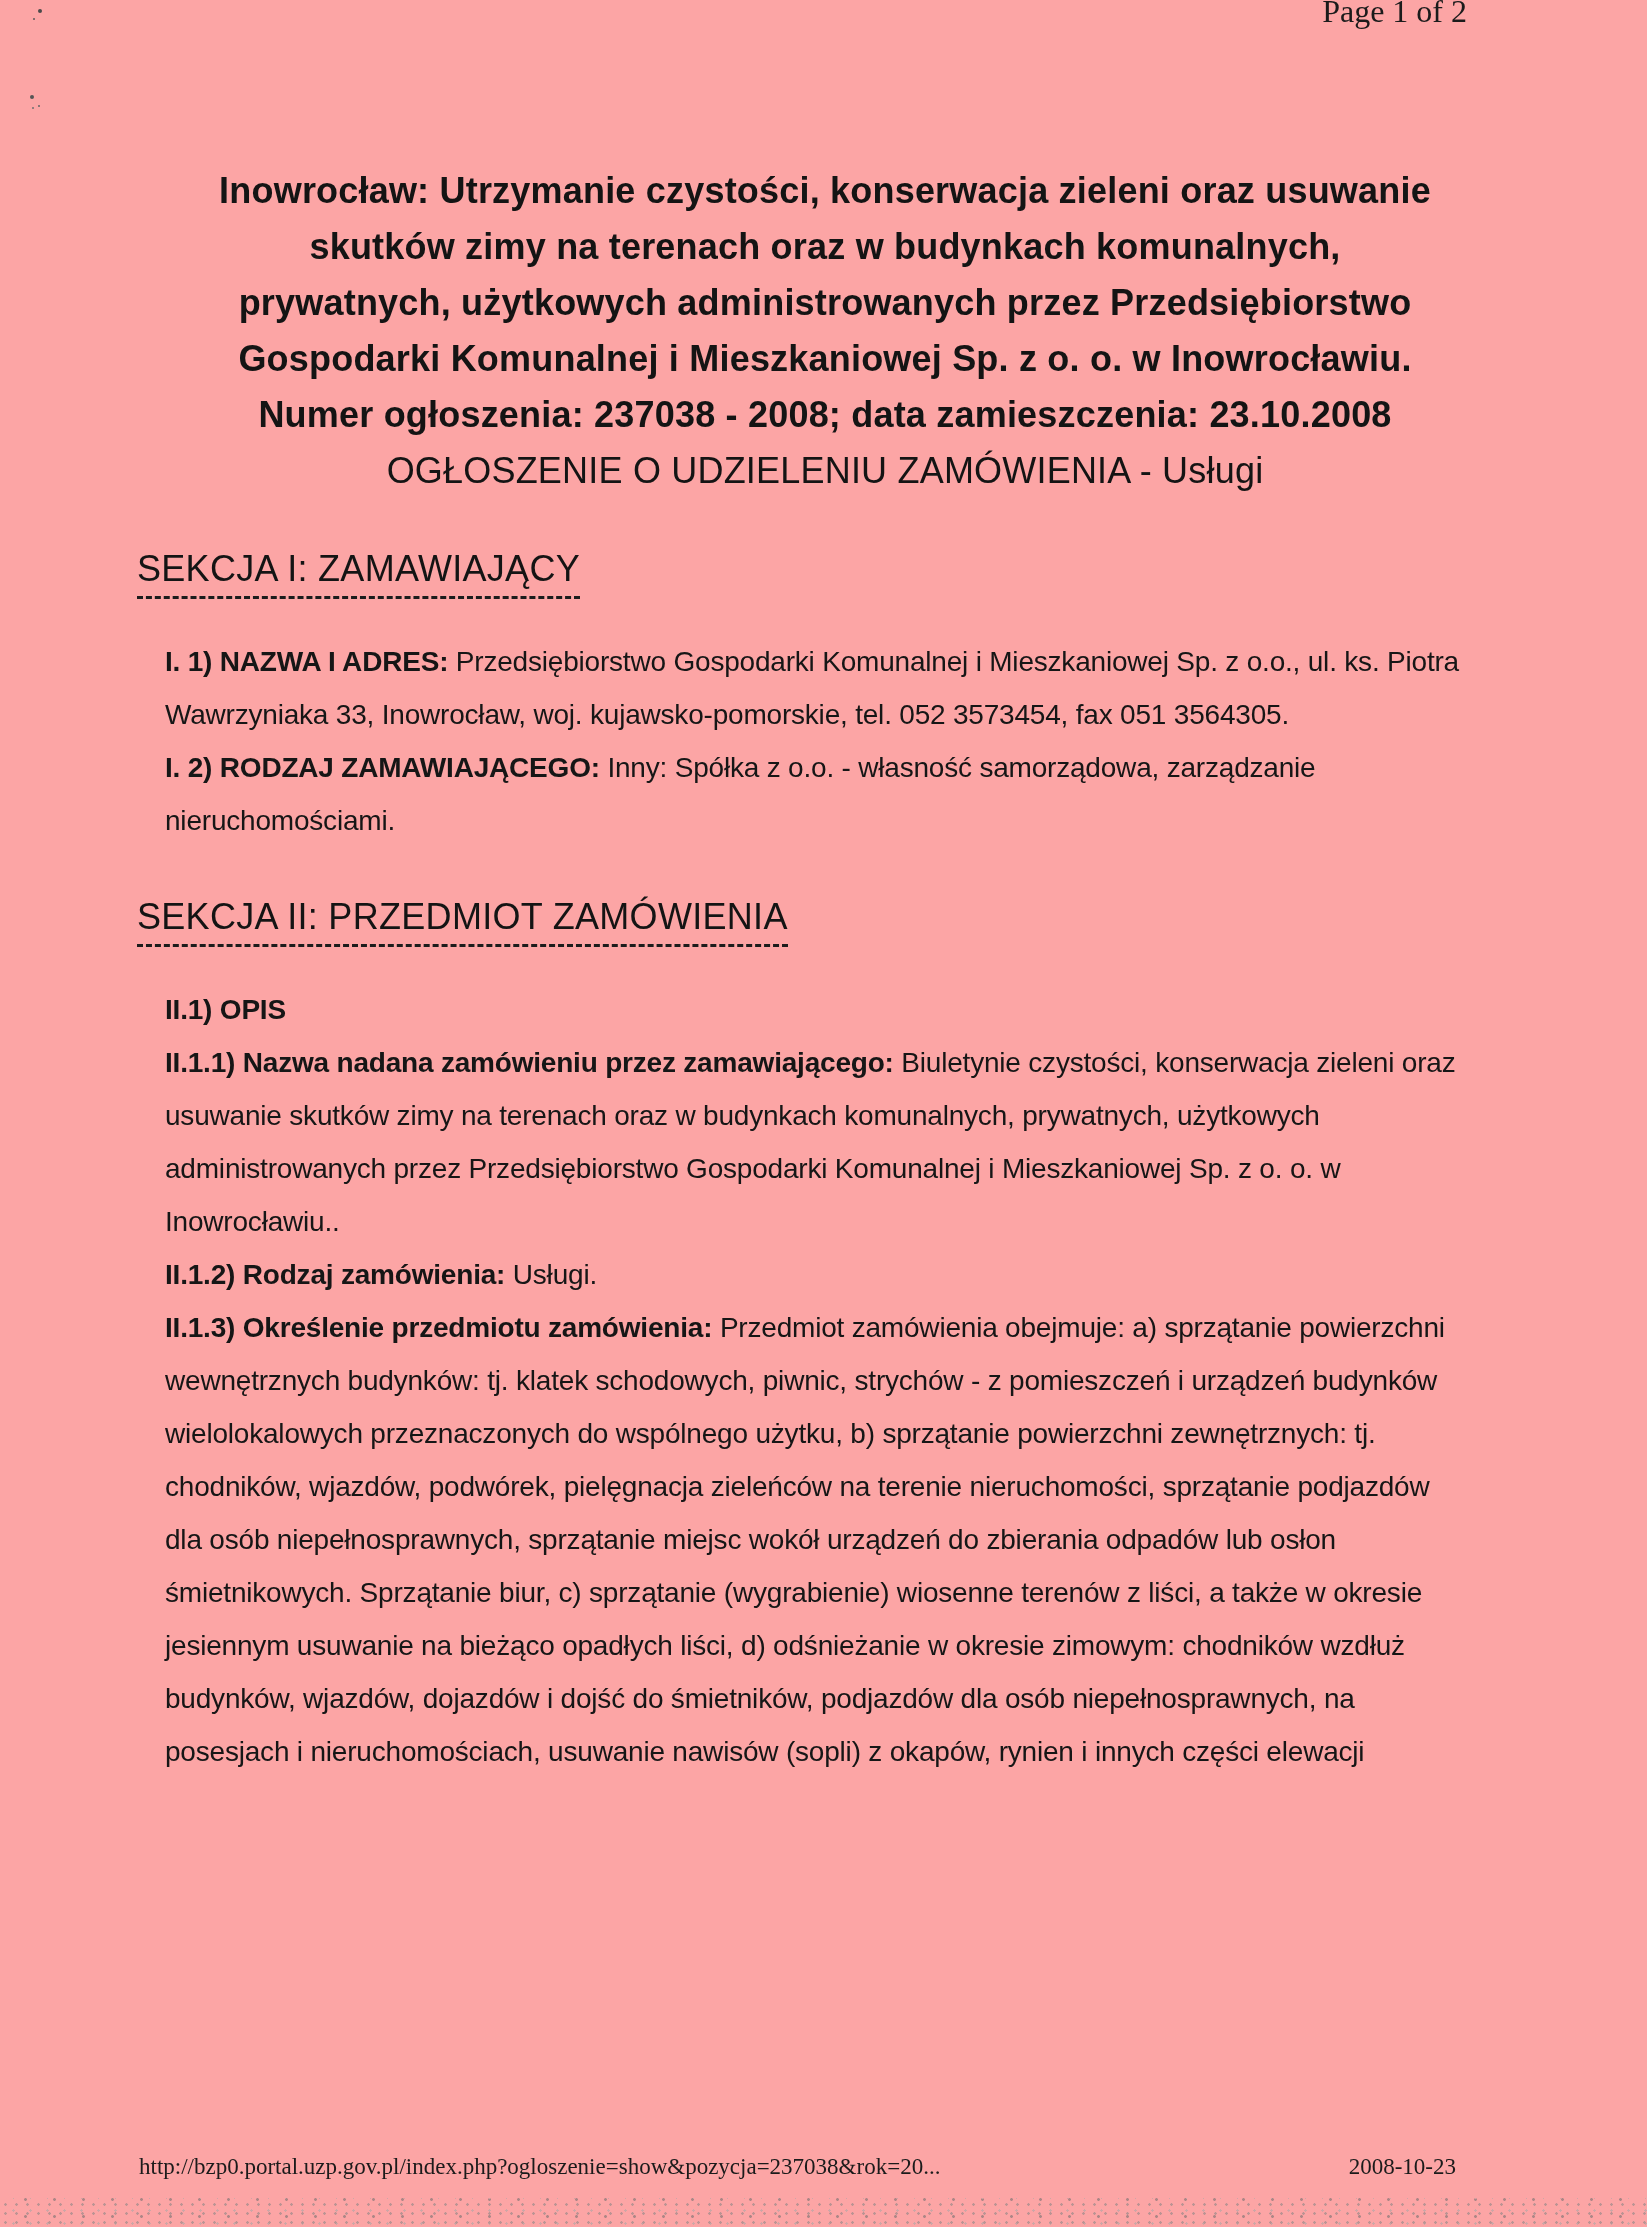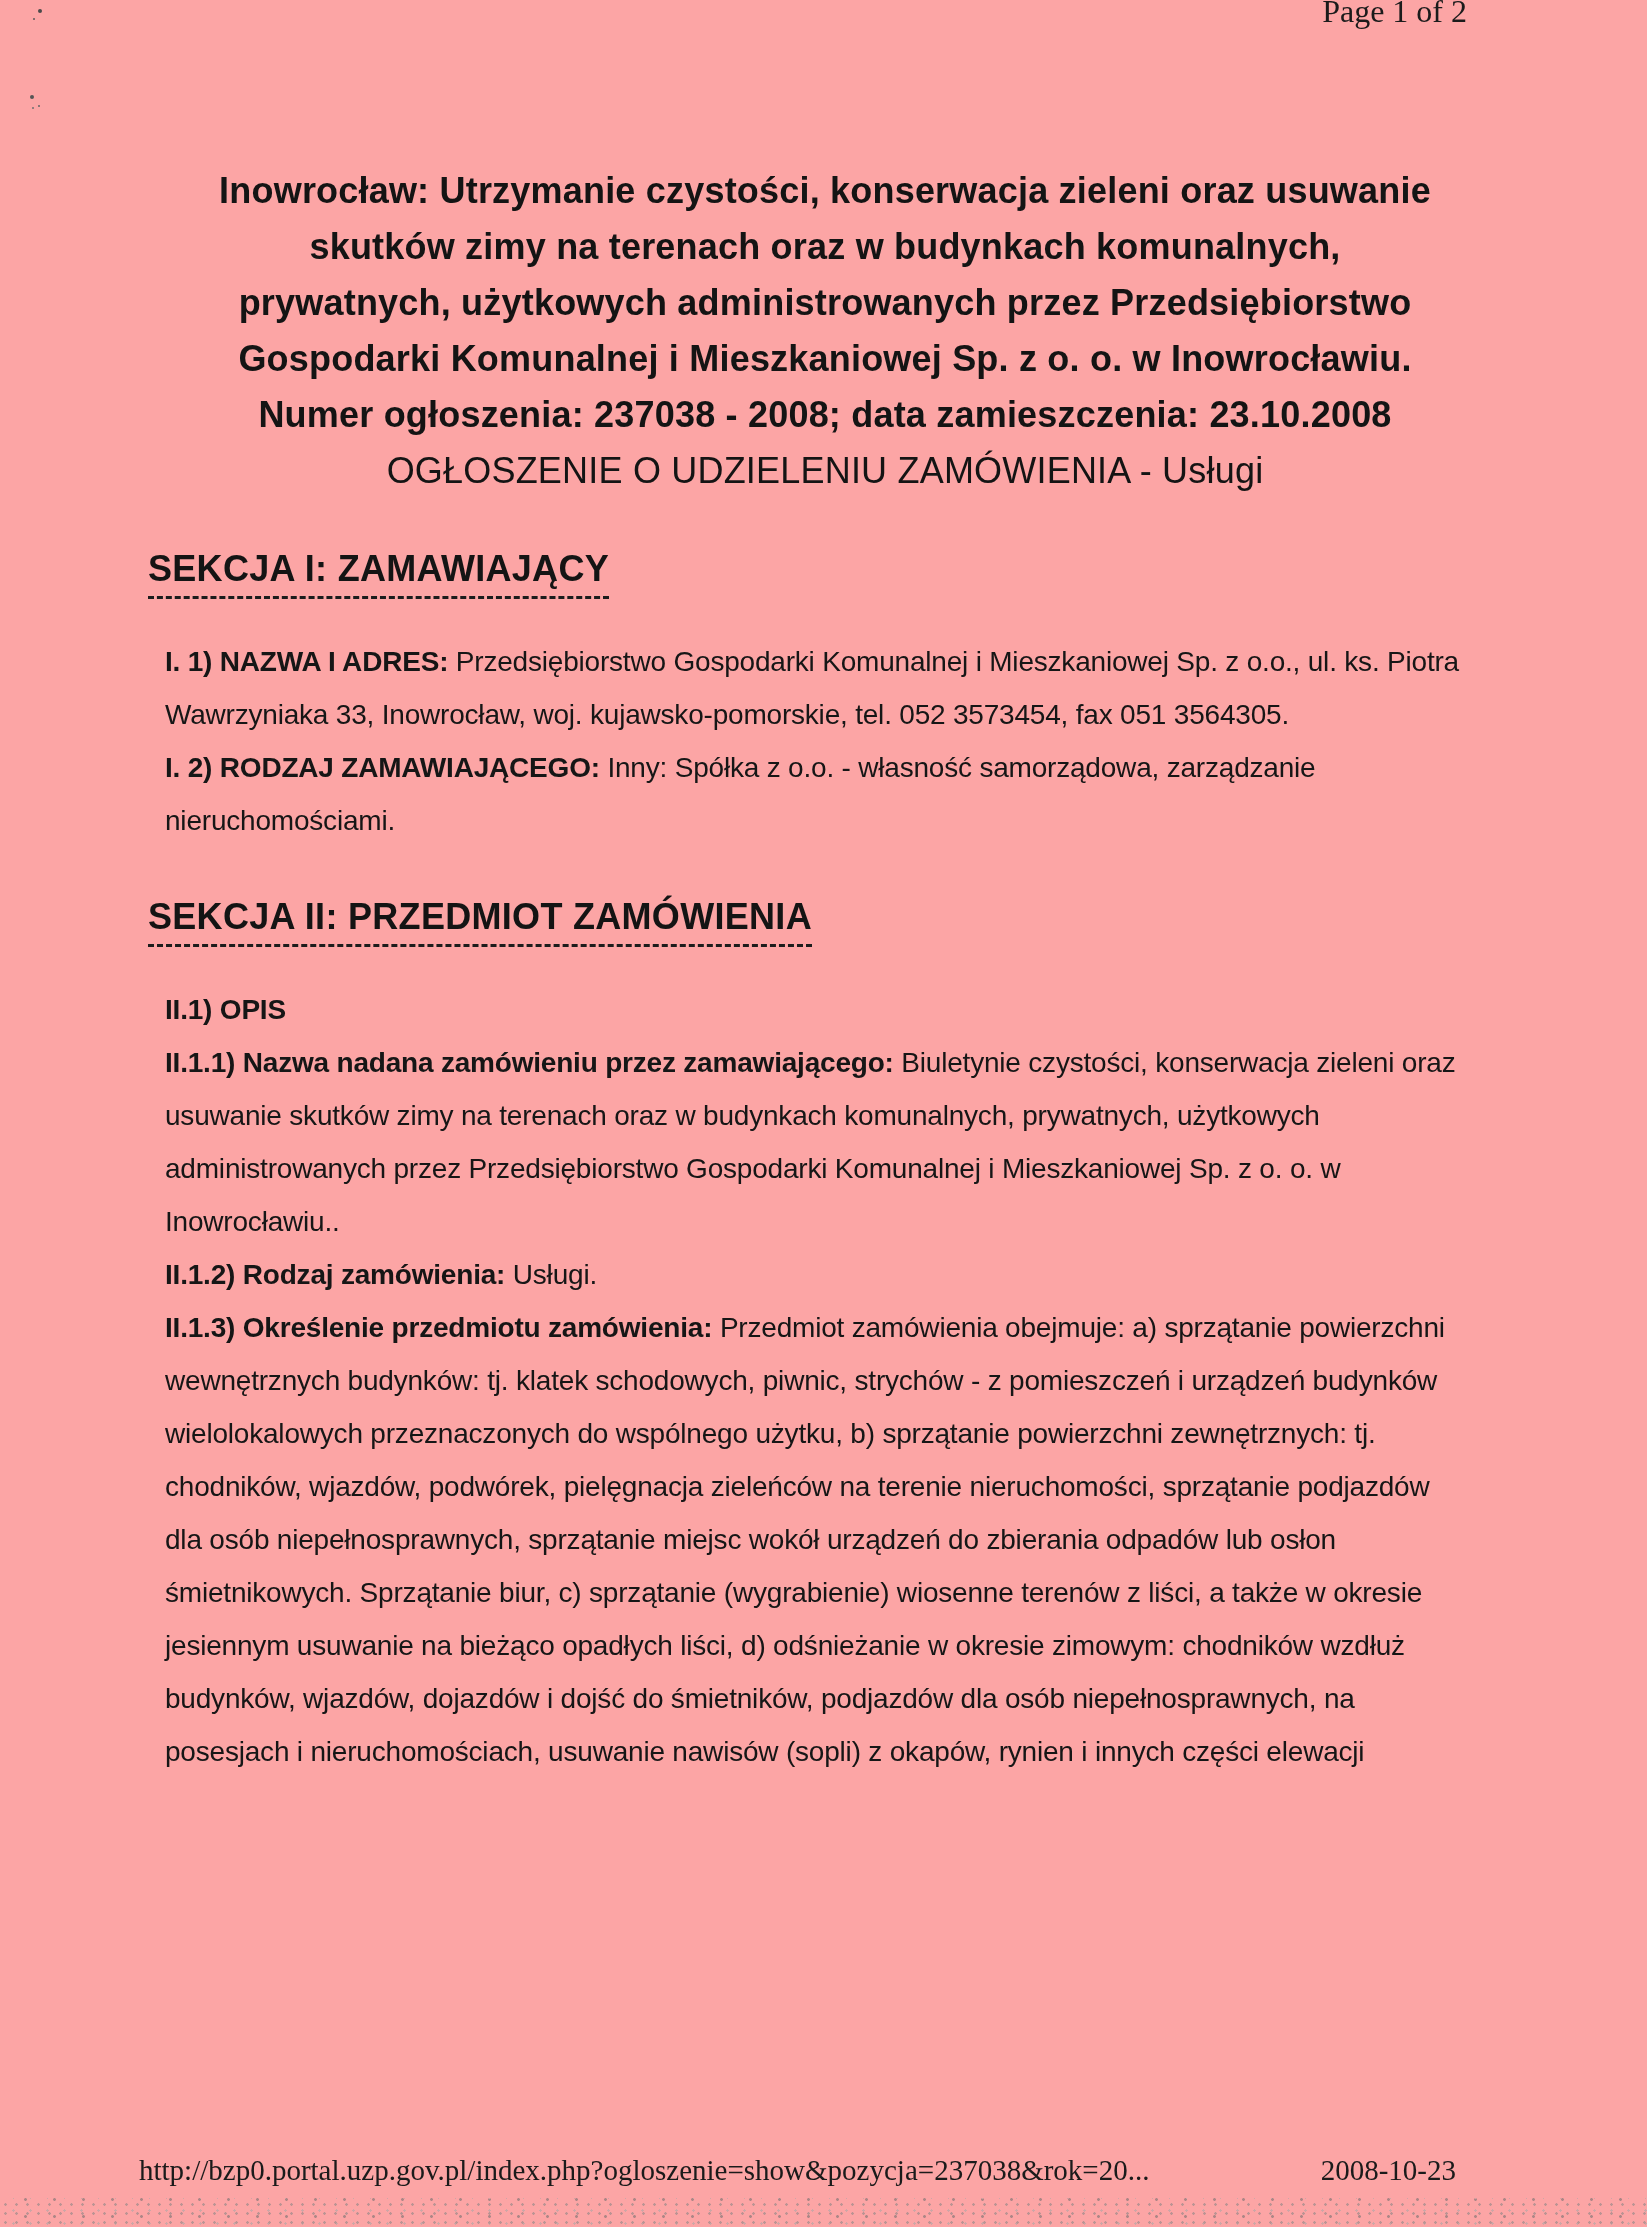--- a/index.html
+++ b/index.html
@@ -26,21 +26,21 @@
   }
   .page-footer {
     position: absolute;
     top: 2154px;
     left: 139px;
     width: 1317px;
     display: flex;
     justify-content: space-between;
     align-items: baseline;
     font-family: "Liberation Serif", serif;
-    font-size: 29px;
+    font-size: 23px;
     color: #1b1b1b;
     white-space: nowrap;
   }
 
   .content { padding: 163px 0 0 137px; }
 
   
   .title-block {
     width: 1376px;
     text-align: center;
@@ -62,24 +62,24 @@
     max-width: 1406px;
     margin: 0;
     color: #161616;
   }
   .lbl { font-weight: bold; }
 
   .intro { margin: 55px 0 0 28px; }
   .intro .para { margin-bottom: 5px; }
 
   .sec-heading {
-    margin: 48px 0 36px 11px;
+    margin: 48px 0 36px 0;
     font-size: 36px;
     line-height: 44px;
-    font-weight: bold;
+    font-weight: normal;
     letter-spacing: 0.3px;
     color: #141414;
   }
   .sec-heading .u {
     display: inline-block;
     padding-bottom: 5px;
     border-bottom: 3px dashed #1c1c1c;
   }
 
   .section { margin-left: 28px; }

